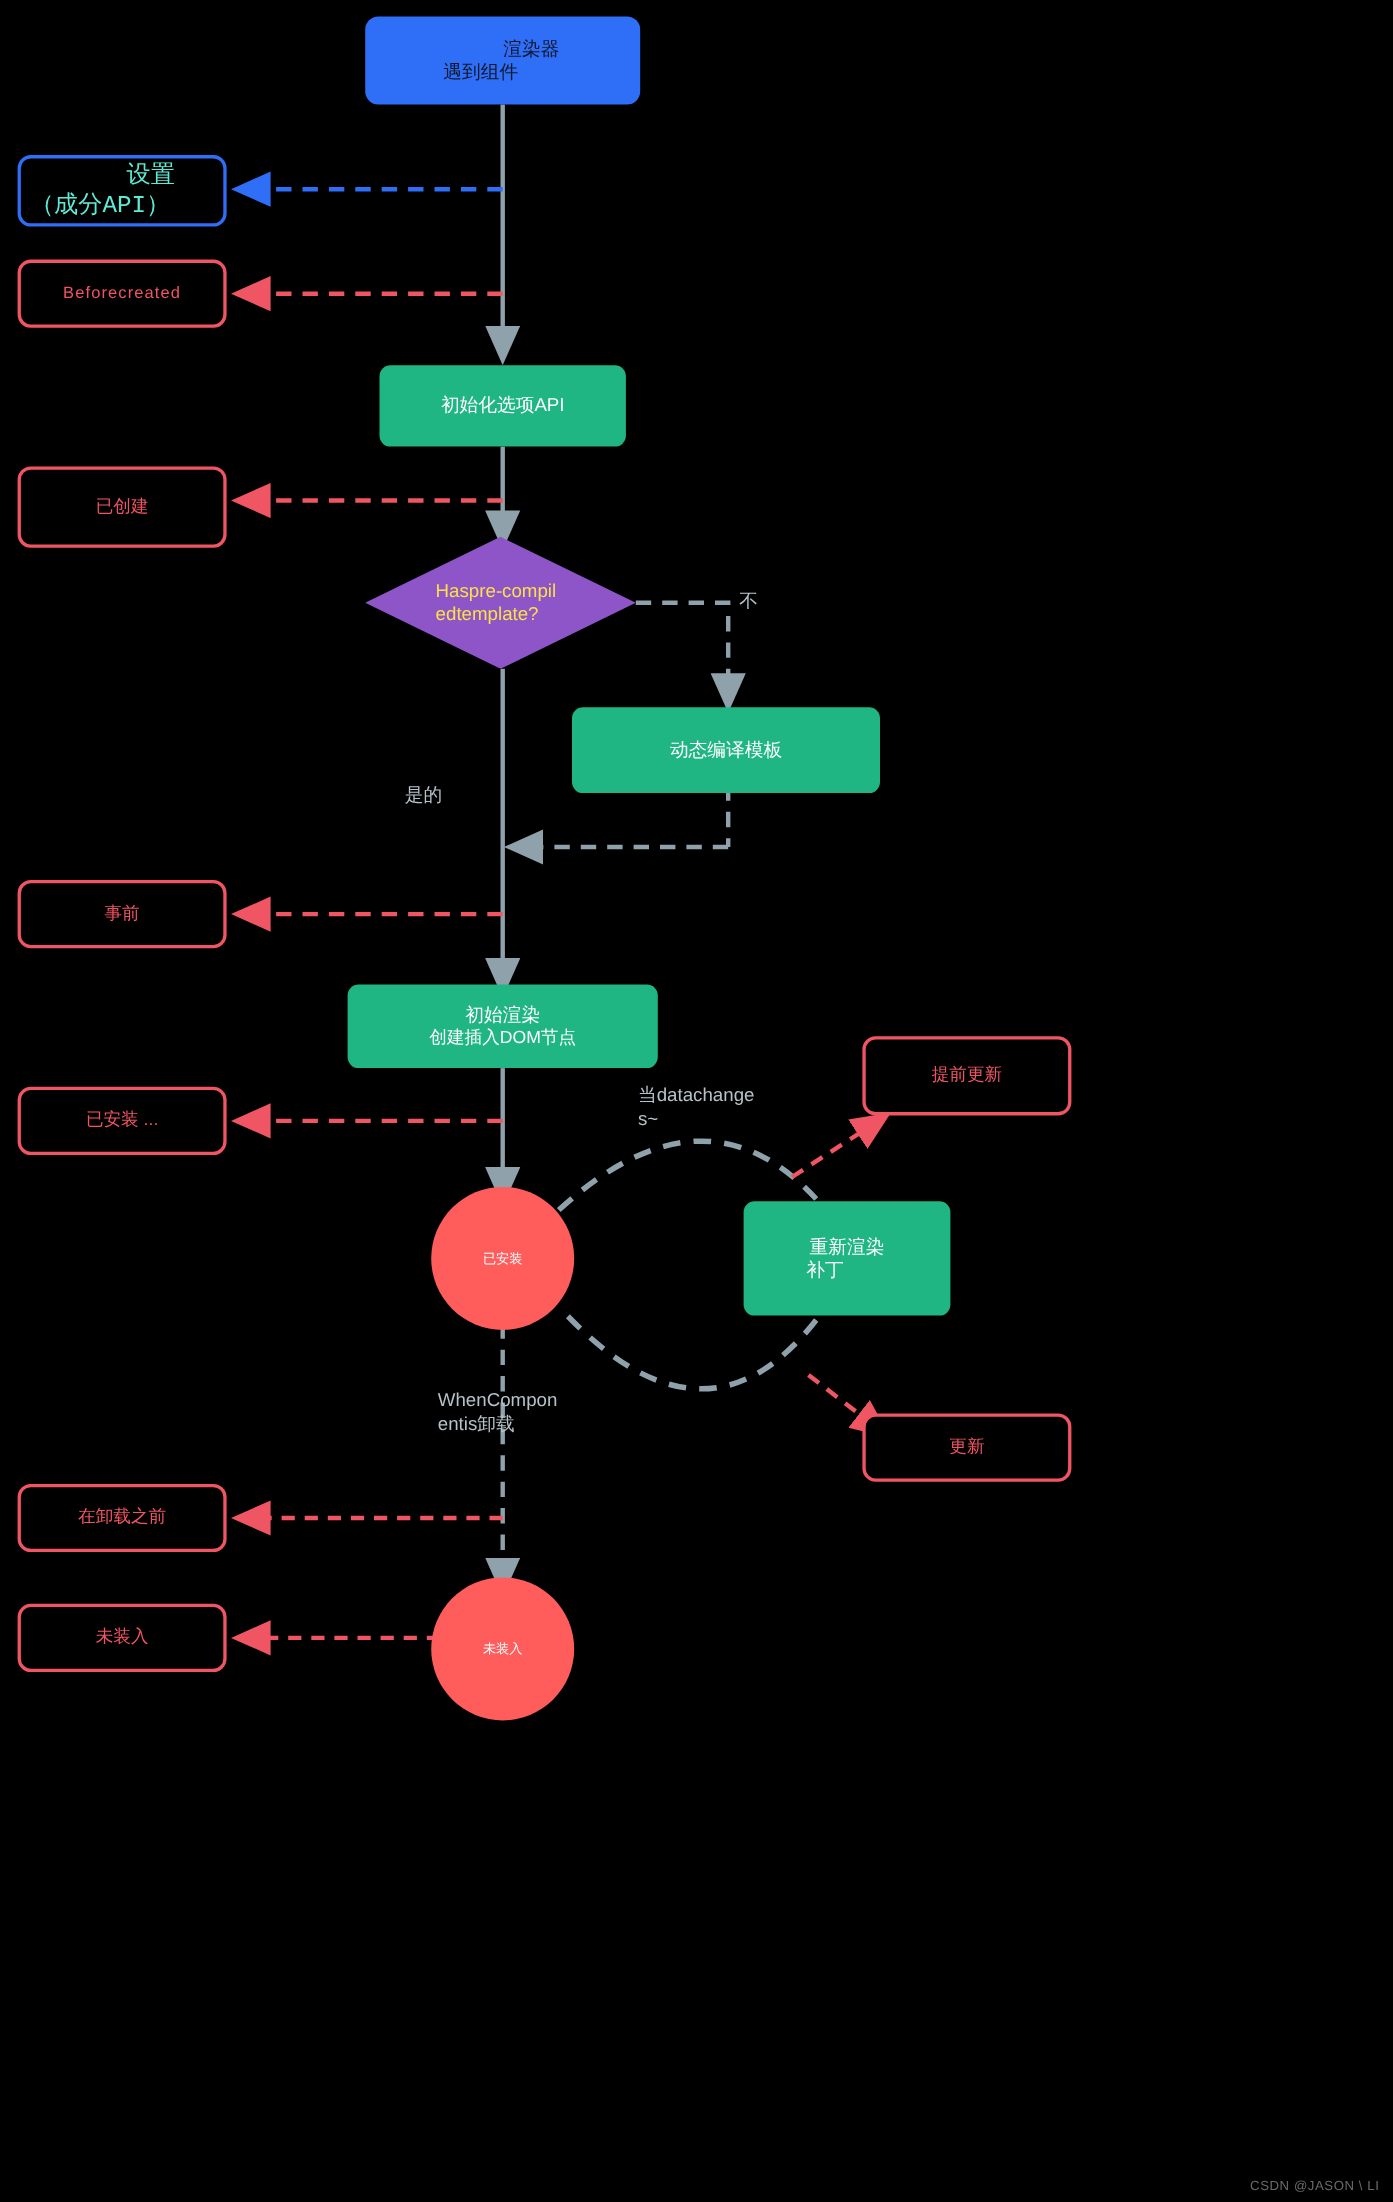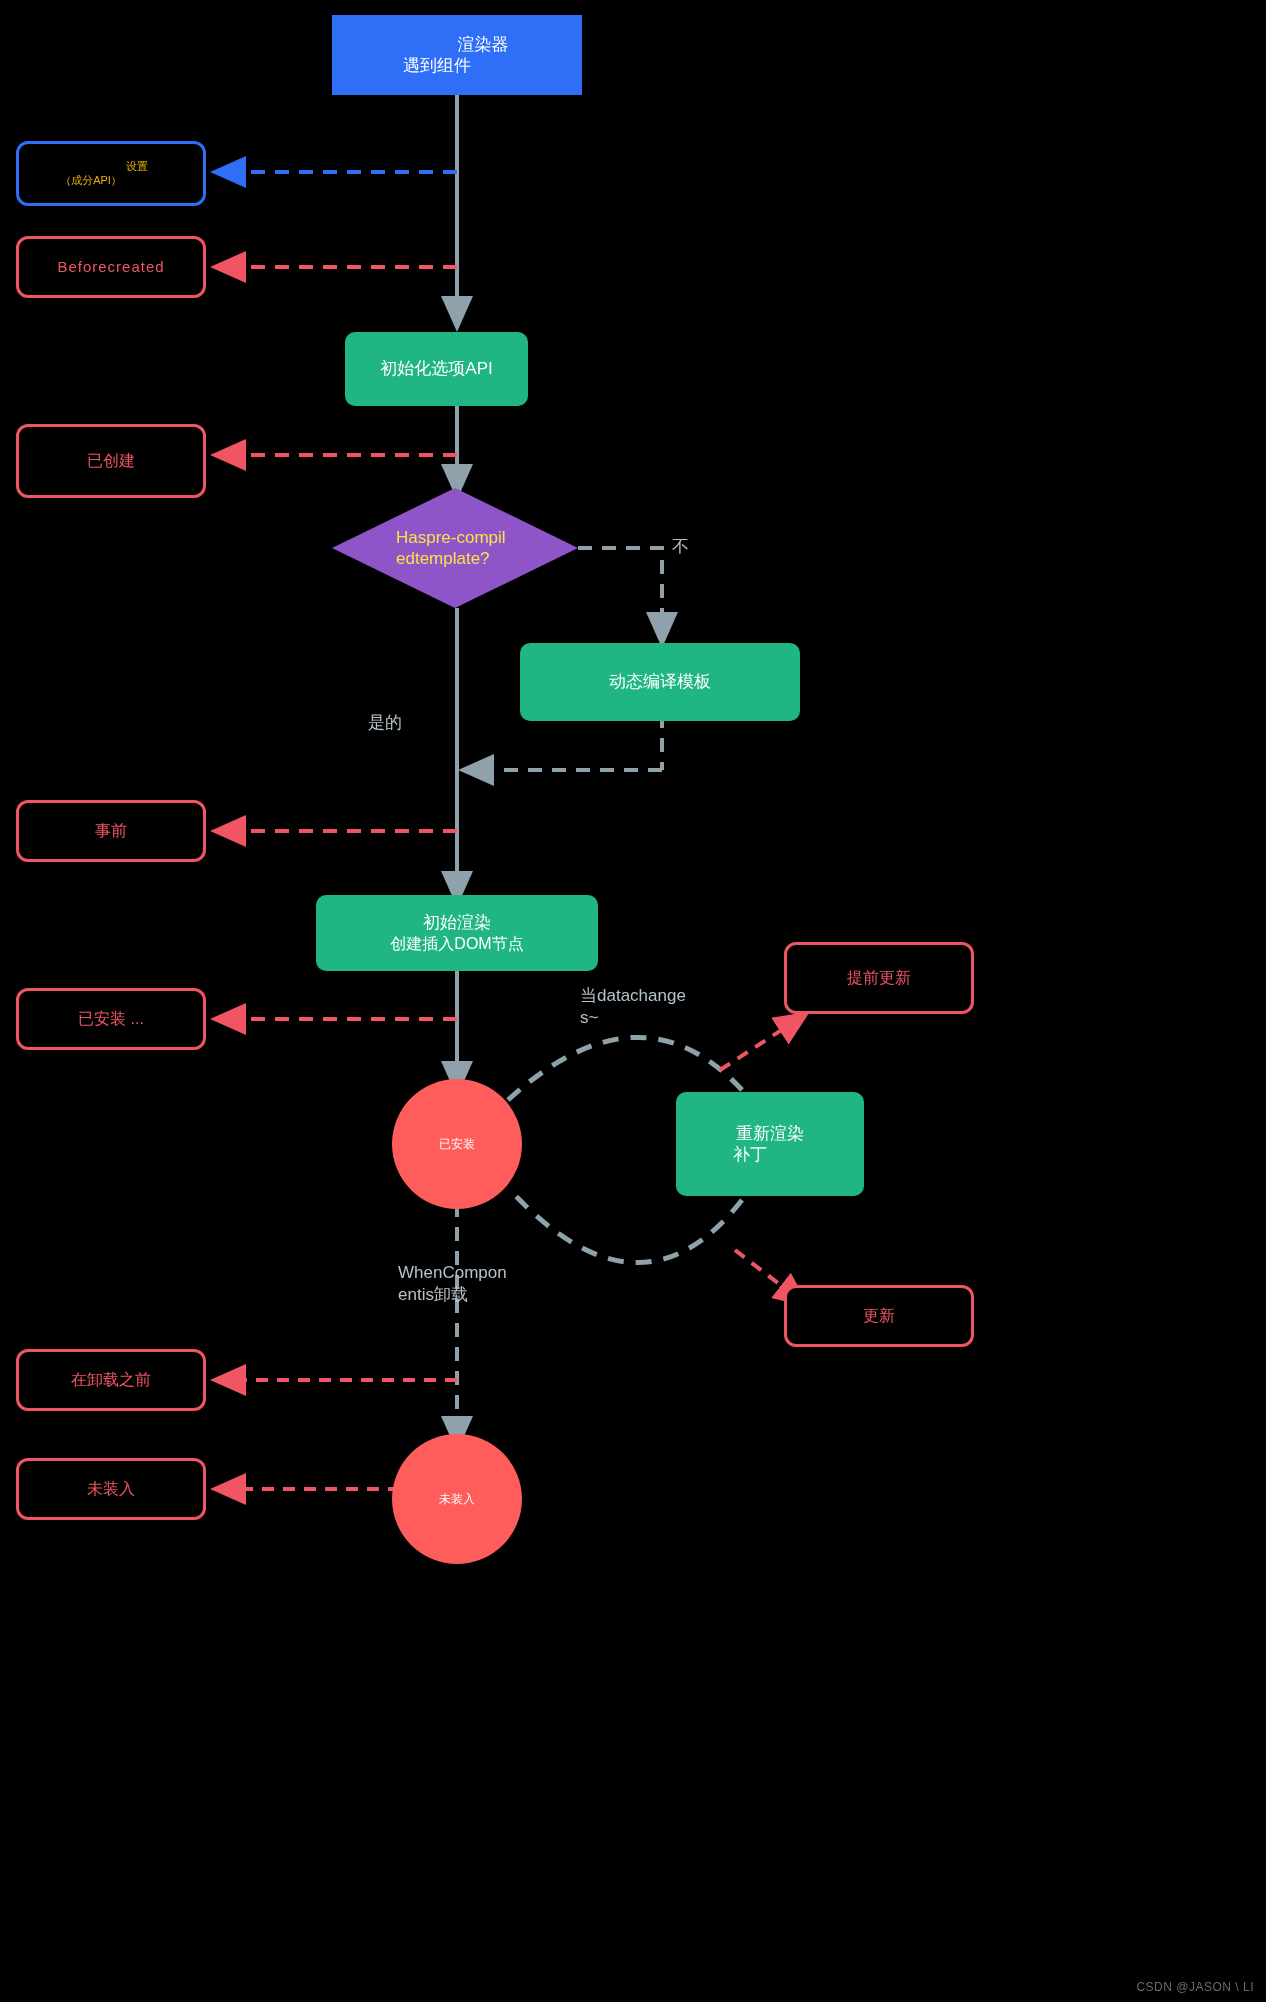--- a/index.html
+++ b/index.html
@@ -30,44 +30,45 @@
     display: flex;
     flex-direction: column;
     align-items: center;
     justify-content: center;
     text-align: center;
     line-height: 1.25;
   }
   
   .box-blue {
     background: #2f6ef7;
-    color: #ffffff;
-    border-radius: 0;
+    color: #0f172a;
+    border-radius: 12px;
     font-size: 17px;
   }
   .box-green {
     background: #1fb683;
     color: #ffffff;
     border-radius: 10px;
     font-size: 17px;
   }
   
   .box-outline-red {
     background: #000000;
     border: 3px solid #ef5562;
     color: #ef5562;
     border-radius: 12px;
     font-size: 16px;
   }
   .box-outline-blue {
     background: #000000;
     border: 3px solid #2f6ef7;
-    color: #eab308;
+    color: #5eead4;
     border-radius: 12px;
-    font-size: 11px;
+    font-size: 22px;
+    font-family: Liberation Mono, monospace;
   }
   
   .diamond-wrap {
     position: absolute;
   }
   .diamond-shape {
     position: absolute;
     left: 0; top: 0;
     width: 100%;
     height: 100%;
@@ -184,21 +185,21 @@
 
   <div class="node box-outline-blue" style="left:16px; top:141px; width:190px; height:65px;">
     <span class="line1 shift-right">设置</span>
     <span class="line2 shift-left">（成分API）</span>
   </div>
 
   <div class="node box-outline-red" style="left:16px; top:236px; width:190px; height:62px; font-size:15px; letter-spacing:1px;">
     <span class="line1">Beforecreated</span>
   </div>
 
-  <div class="node box-green" style="left:345px; top:332px; width:183px; height:74px;">
+  <div class="node box-green" style="left:345px; top:332px; width:224px; height:74px;">
     <span class="line1">初始化选项API</span>
   </div>
 
   <div class="node box-outline-red" style="left:16px; top:424px; width:190px; height:74px;">
     <span class="line1">已创建</span>
   </div>
 
   <div class="diamond-wrap" style="left:332px; top:488px; width:246px; height:120px;">
     <div class="diamond-shape"></div>
     <div class="diamond-label">

